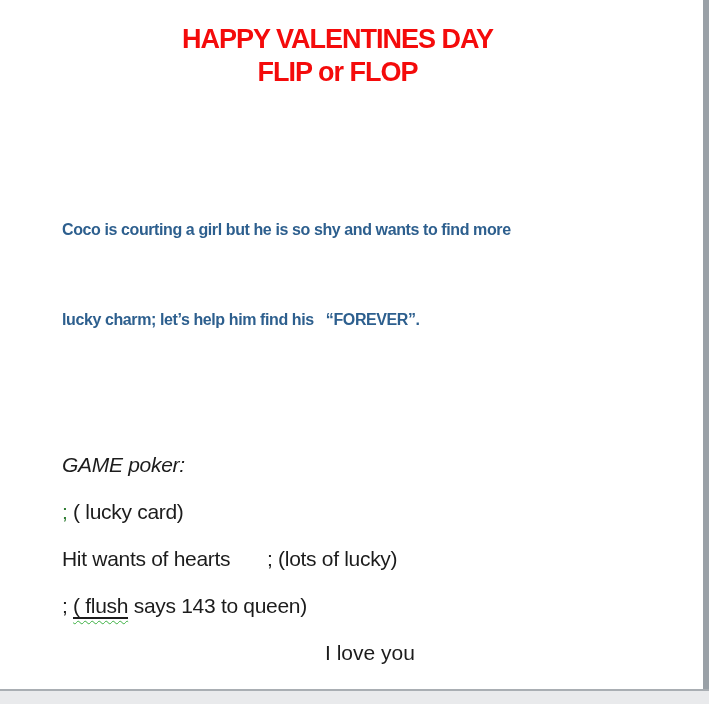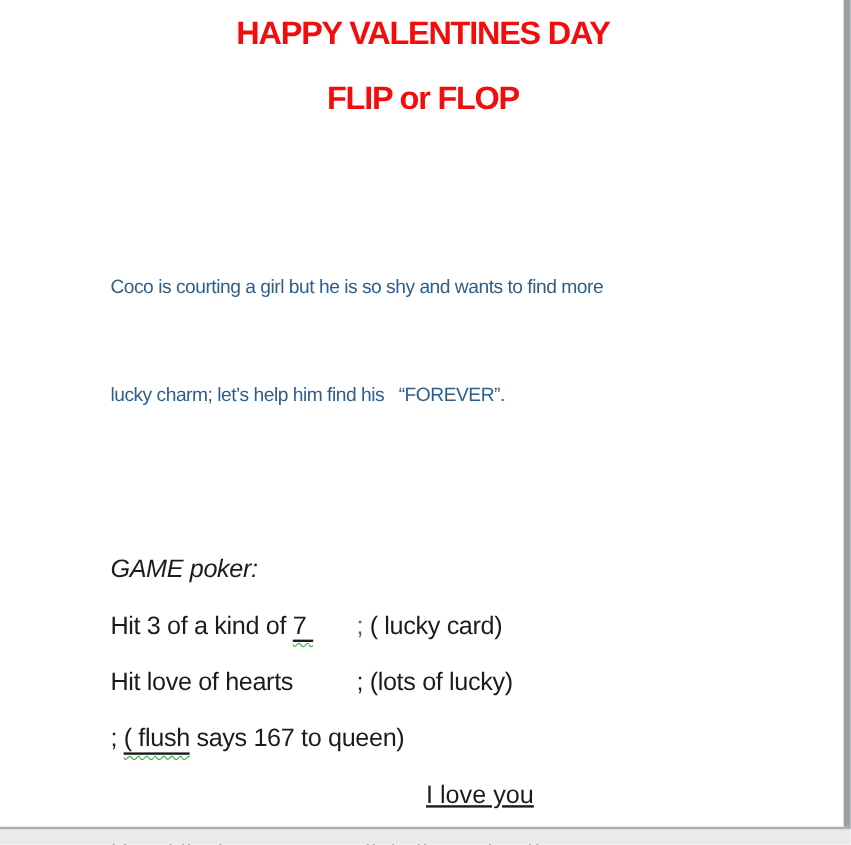--- a/index.html
+++ b/index.html
@@ -17,37 +17,37 @@
   *{box-sizing:border-box;}
   html,body{margin:0;padding:0;}
   body{
     width:709px;height:704px;
     background:#ffffff;
     font-family:"Liberation Sans","DejaVu Sans",sans-serif;
     position:relative;overflow:hidden;
     color:var(--ink);
   }
   .content{
-    position:absolute;left:0;top:0;width:703px;height:689px;
-    padding:0 90px 0 92px;
+    position:absolute;left:0;top:11px;width:703px;height:689px;
+    padding:0 90px 0 62px;
   }
   .title{
     color:var(--red);
     font-weight:bold;
     font-size:27px;line-height:33px;
     text-align:center;
     letter-spacing:-1px;
     white-space:pre;
   }
   .title.first{margin-top:12px;}
-  .title.second{margin-top:21px;}
+  .title.second{}
   .intro{
     margin-top:66px;
     color:var(--blue);
-    font-weight:normal;
+    font-weight:bold;
     font-size:16px;line-height:30px;
     letter-spacing:-0.4px;
     white-space:pre;
   }
   .poker-heading{
     margin-top:58px;
     font-size:21px;line-height:23px;
     letter-spacing:-0.3px;
     white-space:pre;
     font-style:italic;
@@ -59,21 +59,20 @@
     display:flex;
     white-space:pre;
   }
   .row .label{min-width:205px;flex:0 0 auto;}
   .row .desc{flex:0 0 auto;}
   .interlude{
     margin-top:24px;
     font-size:21px;line-height:23px;
     margin-left:263px;
     white-space:pre;
-    text-decoration:underline;
   }
   .ul{border-bottom:2px solid currentColor;}
   .sq{
     text-decoration:underline wavy var(--squiggle);
     text-decoration-thickness:1px;
     text-underline-offset:5px;
     text-decoration-skip-ink:none;
   }
   .ul.sq{text-underline-offset:7px;}
   .semigreen{color:var(--semigreen);}
@@ -98,31 +97,30 @@
   <div class="title second">FLIP or FLOP</div>
 
   <div class="intro">
     <div>Coco is courting a girl but he is so shy and wants to find more</div>
     <div>lucky charm; let’s help him find his   “FOREVER”.</div>
   </div>
 
   <div class="poker-heading">GAME poker:</div>
 
   <div class="row">
-    <span class="label"><span>Hit 3 of a kind of </span><span class="ul sq">7 </span></span>
     <span class="desc"><span class="semigreen">;</span><span> ( lucky card)</span></span>
   </div>
 
   <div class="row">
-    <span class="label">Hit love of hearts</span>
+    <span class="label">Hit wants of hearts</span>
     <span class="desc">; (lots of lucky)</span>
   </div>
 
   <div class="row">
-    <span class="desc"><span>; </span><span class="ul sq">( flush</span><span> says 167 to queen)</span></span>
+    <span class="desc"><span>; </span><span class="ul sq">( flush</span><span> says 143 to queen)</span></span>
   </div>
 
   <div class="interlude">I love you</div>
 
   <div class="row">
     <span class="label">Royal flush</span>
     <span class="desc"><span>;</span><span class="ul sq">(hits</span><span> the jackpot)</span></span>
   </div>
 
 </div>

